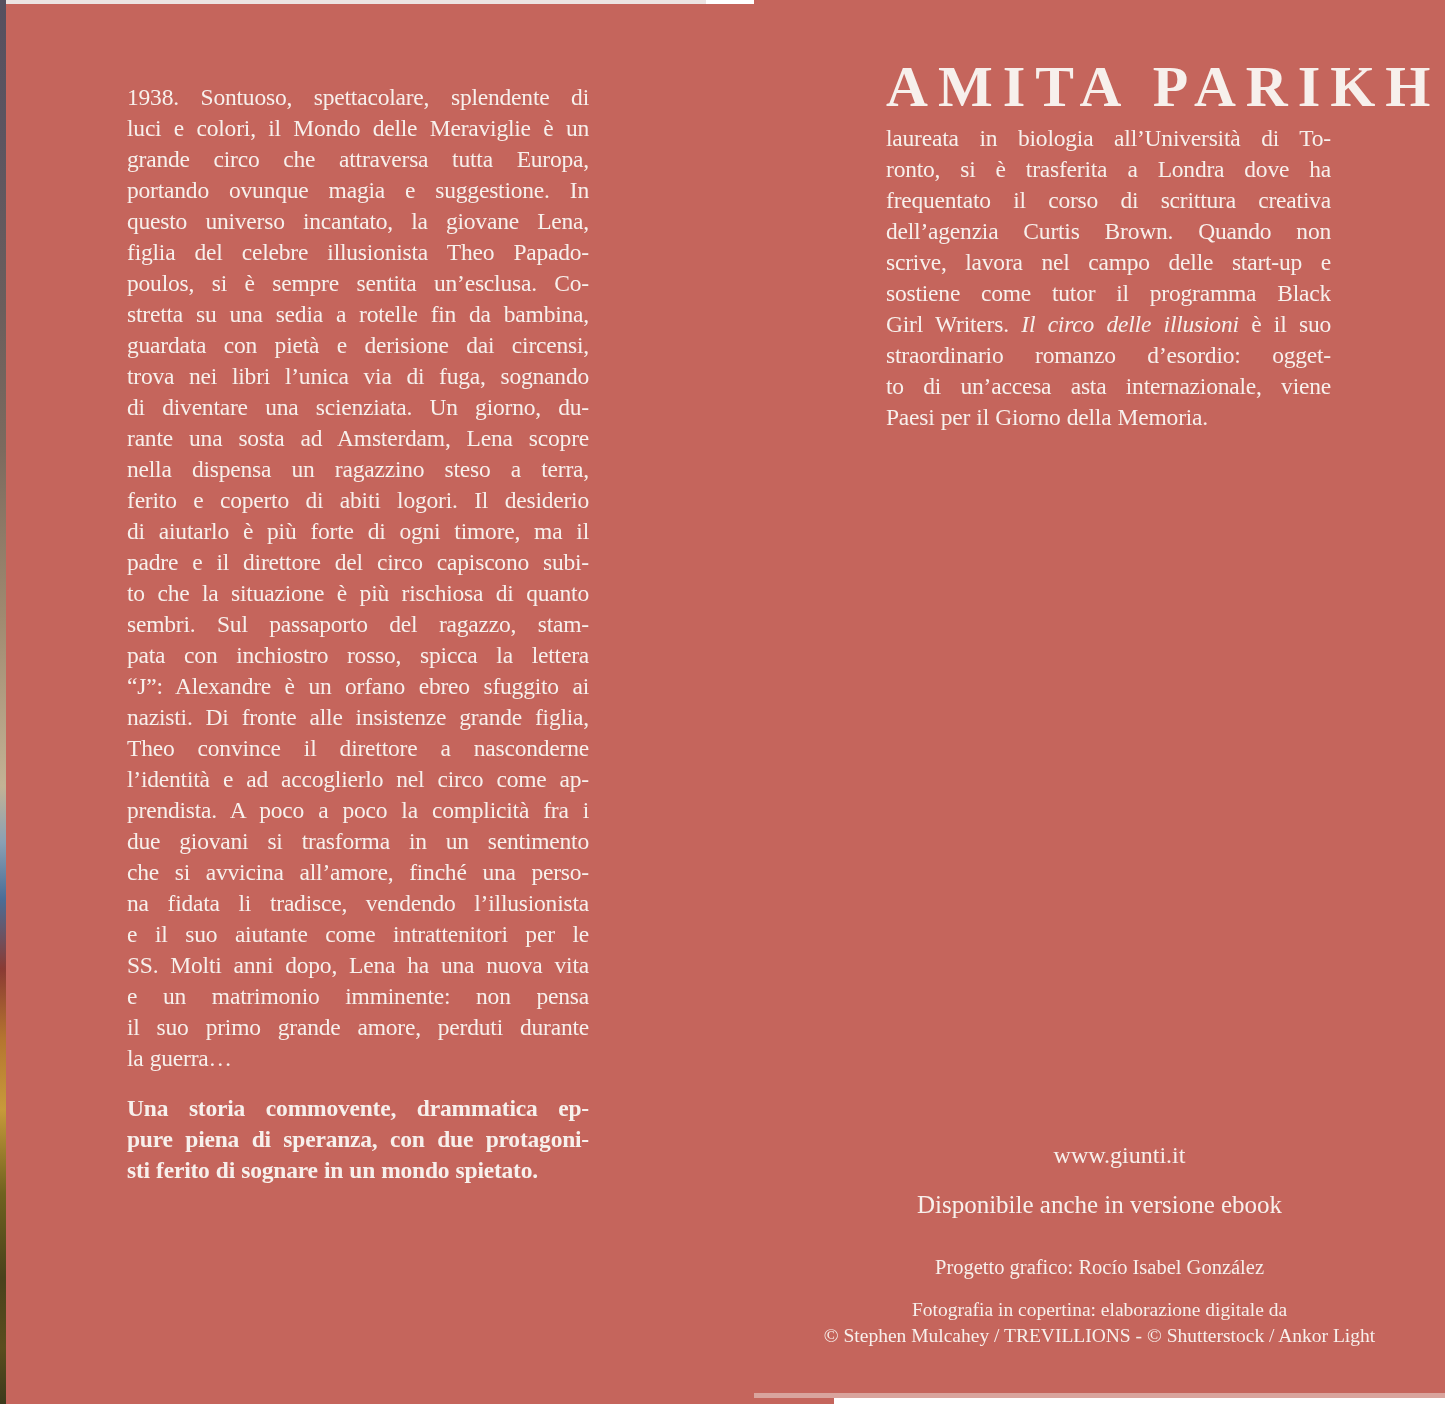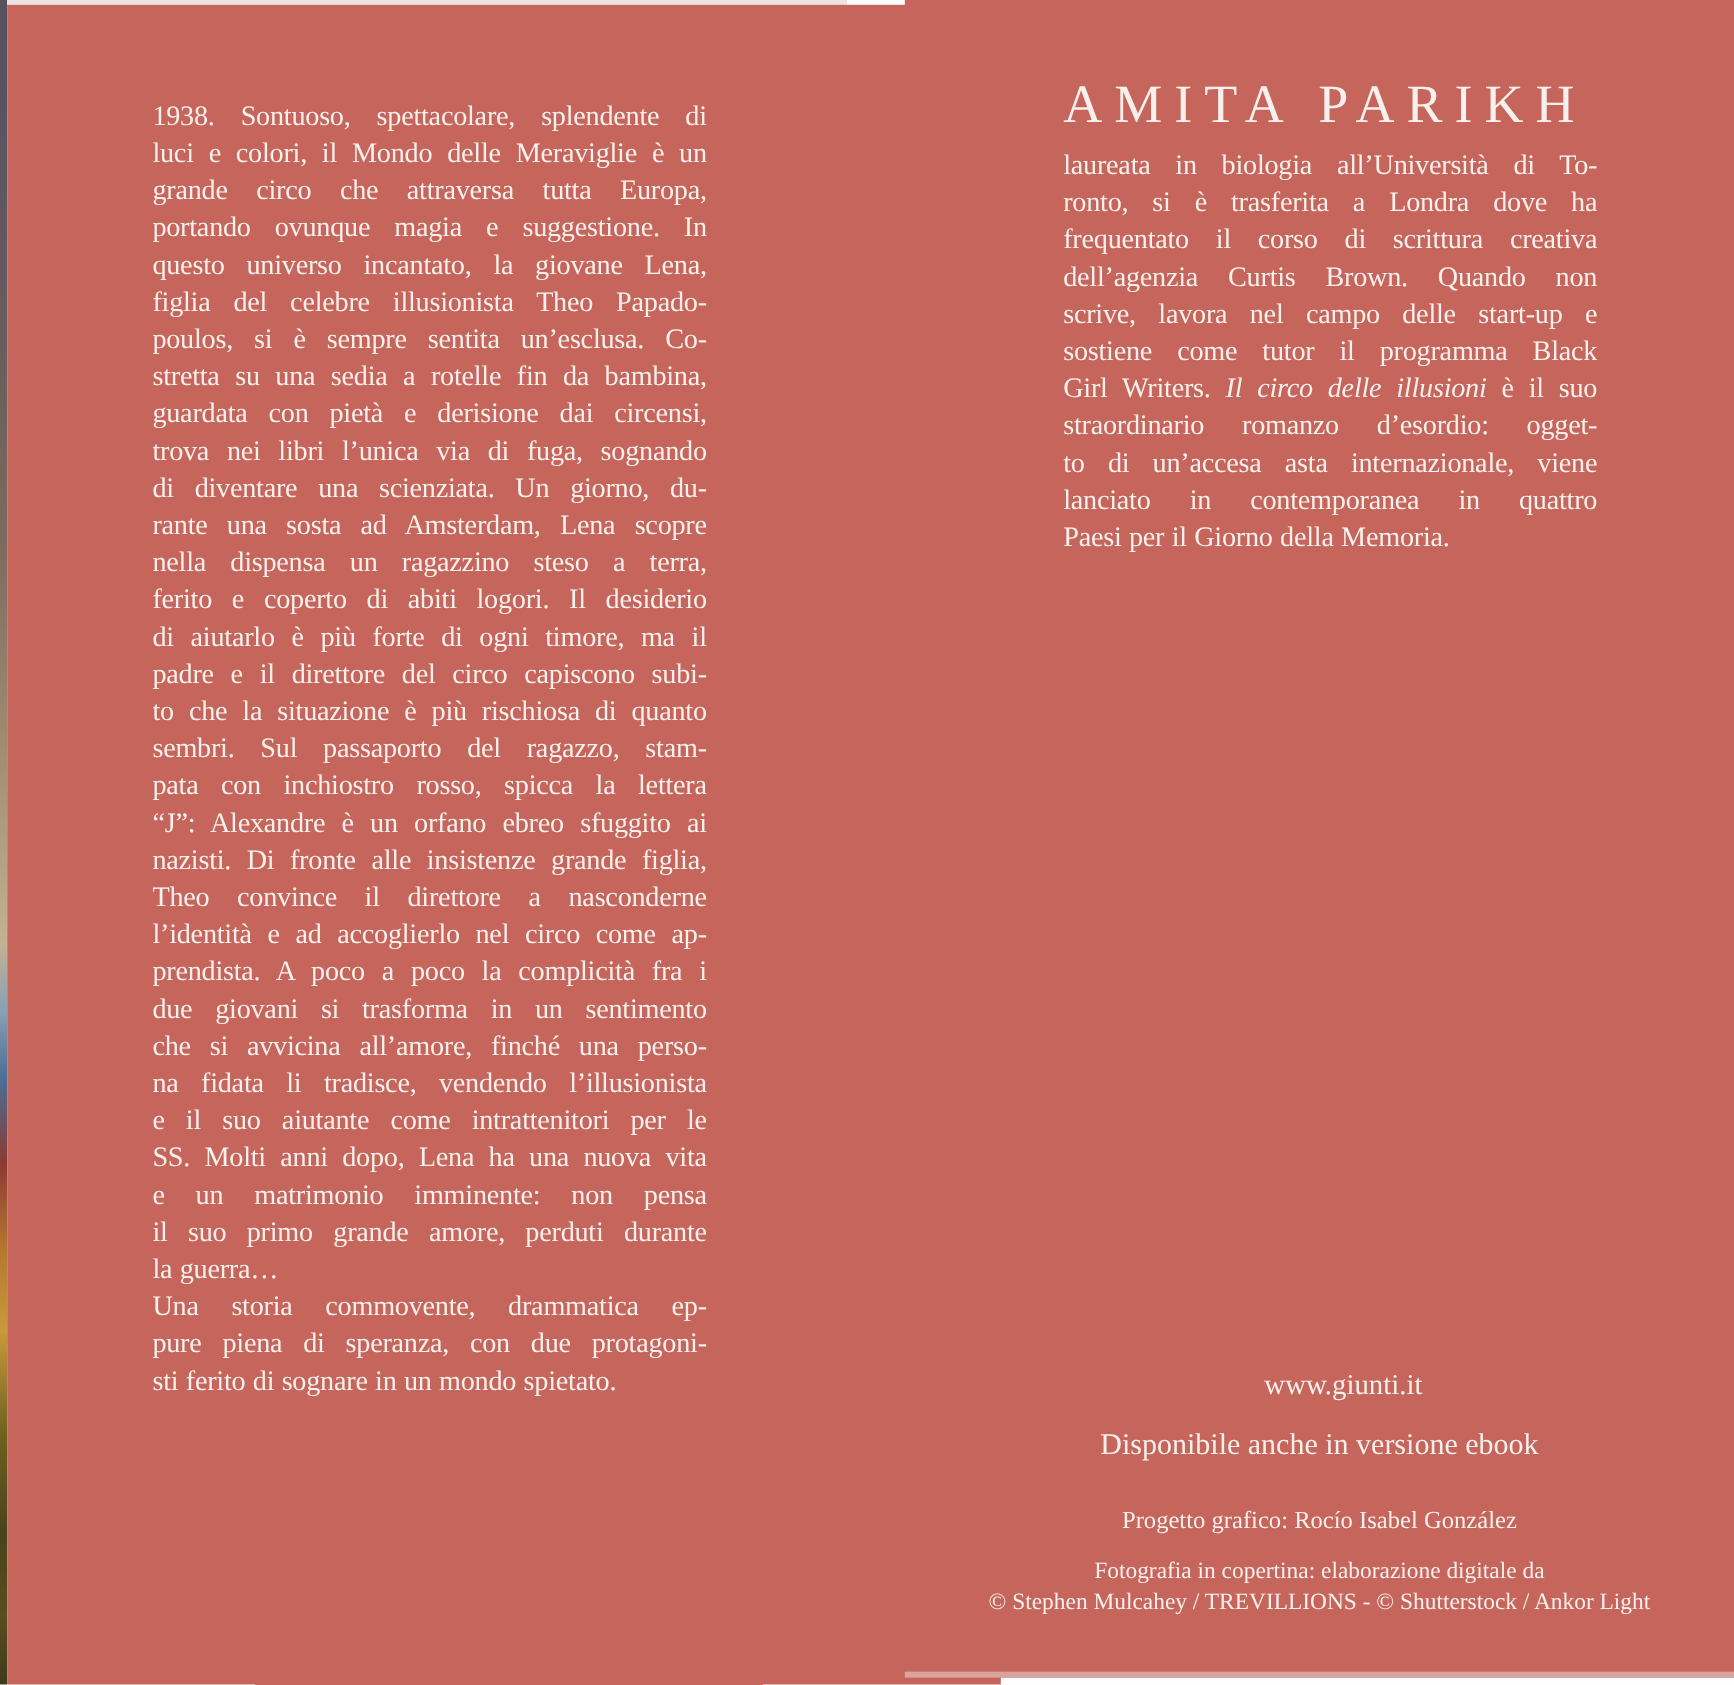--- a/index.html
+++ b/index.html
@@ -51,28 +51,29 @@
   .jline{
     text-align:justify;
     text-align-last:justify;
     white-space:normal;
     overflow:hidden;
   }
   .jline.lastline{
     text-align-last:left;
   }
   .highlight{
-    font-weight:normal;
+    font-weight:bold;
+    margin-top:19px;
   }
   .author-name{
-    font-size:45px;
+    font-size:58px;
     line-height:46px;
     letter-spacing:10px;
     white-space:nowrap;
-    font-weight:400;
+    font-weight:700;
   }
   .bio{
     margin-top:13px;
     width:445px;
   }
   .synopsis{
     width:462px;
   }
   .back-footer{
     position:absolute;
@@ -152,21 +153,20 @@
     <div class="bio body-text">
         <div class="jline">laureata in biologia all’Università di To-</div>
         <div class="jline">ronto, si è trasferita a Londra dove ha</div>
         <div class="jline">frequentato il corso di scrittura creativa</div>
         <div class="jline">dell’agenzia Curtis Brown. Quando non</div>
         <div class="jline">scrive, lavora nel campo delle start-up e</div>
         <div class="jline">sostiene come tutor il programma Black</div>
         <div class="jline">Girl Writers. <i>Il circo delle illusioni</i> è il suo</div>
         <div class="jline">straordinario romanzo d’esordio: ogget-</div>
         <div class="jline">to di un’accesa asta internazionale, viene</div>
-        <div class="jline">lanciato in contemporanea in quattro</div>
         <div class="jline lastline">Paesi per il Giorno della Memoria.</div>
       </div>
 
     <div class="back-footer">
       <div class="footer-website">www.giunti.it</div>
       <div class="footer-ebook">Disponibile anche in versione ebook</div>
       <div class="footer-credits footer-design">Progetto grafico: Rocío Isabel González</div>
       <div class="footer-credits footer-photo">Fotografia in copertina: elaborazione digitale da</div>
       <div class="footer-credits footer-photo">© Stephen Mulcahey / TREVILLIONS - © Shutterstock / Ankor Light</div>
     </div>

